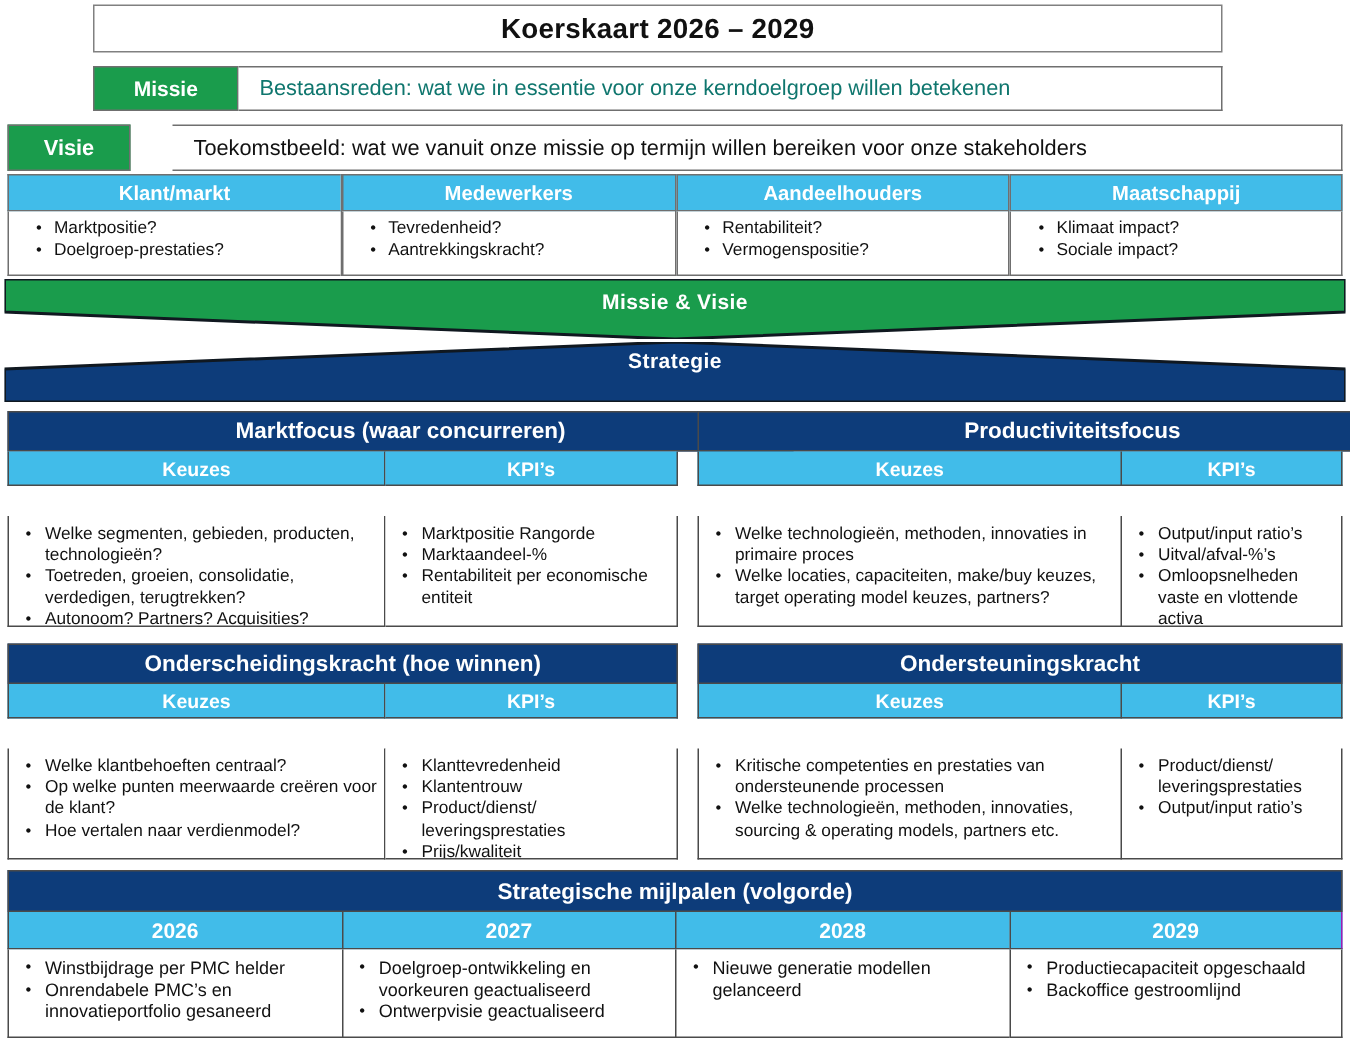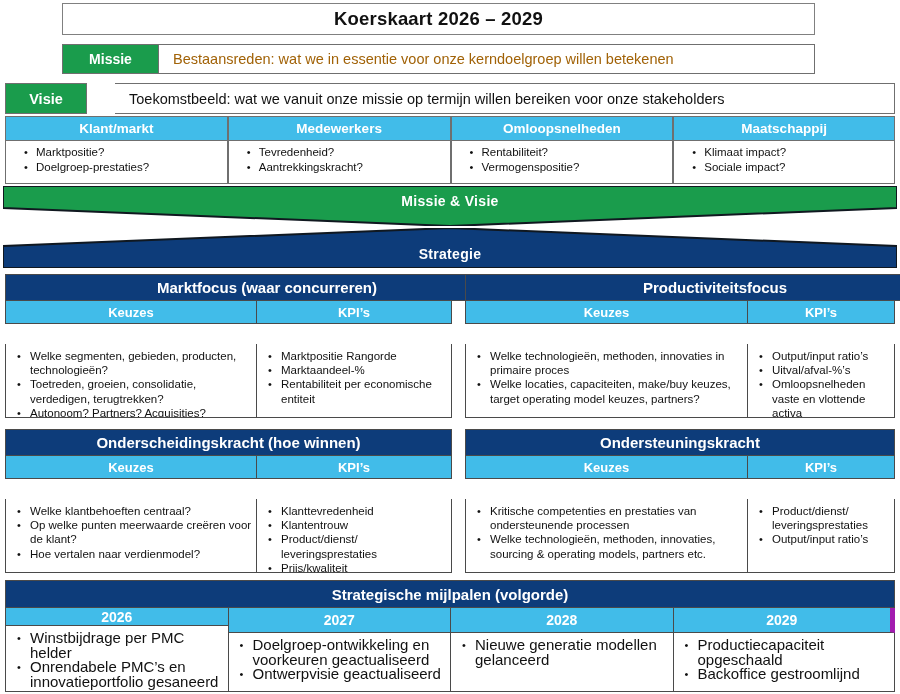--- a/index.html
+++ b/index.html
@@ -43,21 +43,21 @@
     display: flex; align-items: center; justify-content: center;
     color: #ffffff; font-weight: bold; font-size: 14px;
   }
   #missie-value {
     flex: 1; height: 100%;
     background: #ffffff;
     border: 1px solid #6f6f6f;
     border-left: none;
     display: flex; align-items: center;
     padding-left: 14px;
-    font-size: 14.5px; color: #a16207;
+    font-size: 14.5px; color: #0f766e;
   }
 
   
   #visie-row {
     left: 5px; top: 84px; width: 890px; height: 29px;
     display: flex;
     gap: 28px;
   }
   #visie-label {
     width: 80px; height: 100%;
@@ -123,21 +123,21 @@
   }
   .chevron-svg { display: block; width: 100%; height: 100%; }
   .chevron-label {
     position: absolute; left: 0; right: 0;
     text-align: center;
     color: #ffffff; font-weight: bold; font-size: 14px;
     letter-spacing: .3px;
     pointer-events: none;
   }
   #missie-visie-chevron .chevron-label { top: 7px; }
-  #strategie-chevron .chevron-label { top: 18px; }
+  #strategie-chevron .chevron-label { top: 4px; }
 
   
   .quad { height: 142px; }
   #quad-marktfocus        { left: 5px;   top: 274px; width: 524px; }
   #quad-productiviteit    { left: 465px; top: 274px; width: 500px; }
   #quad-onderscheiding    { left: 5px;   top: 429px; width: 447px; }
   #quad-ondersteuning     { left: 465px; top: 429px; width: 430px; }
 
   .quad-title {
     height: 25px;
@@ -188,32 +188,32 @@
   #milestones-cols { display: flex; height: 84px; }
   .ms-col { flex: 1 1 0; display: flex; flex-direction: column; height: 100%; }
   .ms-head {
     height: 24px;
     background: #41bce9;
     border: 1px solid #4a4a4a;
     border-top: none; border-right: none;
     display: flex; align-items: center; justify-content: center;
     color: #ffffff; font-weight: bold; font-size: 14px;
   }
-  .ms-col:last-child .ms-head { border-right: 5px solid #a21caf; }
+  .ms-col:last-child .ms-head { border-right: 1px solid #a21caf; }
   .ms-body {
     flex: 1;
     background: #ffffff;
     border: 1px solid #4a4a4a;
     border-top: none; border-right: none;
     padding: 5px 4px 2px 6px;
   }
   .ms-col:last-child .ms-body { border-right: 1px solid #4a4a4a; }
   .ms-body ul { margin: 0; padding-left: 18px; list-style: none; }
   .ms-body li {
-    font-size: 15px; line-height: 14.5px; color: #111111;
+    font-size: 12px; line-height: 14.5px; color: #111111;
     position: relative;
   }
   .ms-body li:before {
     content: "\2022"; position: absolute; left: -13px; top: 0;
     font-size: 11px; color: #111111;
   }
 </style>
 </head>
 <body>
 
@@ -244,21 +244,21 @@
   <div class="stk-col">
     <div class="stk-head">Medewerkers</div>
     <div class="stk-body">
       <ul>
         <li>Tevredenheid?</li>
         <li>Aantrekkingskracht?</li>
       </ul>
     </div>
   </div>
   <div class="stk-col">
-    <div class="stk-head">Omloopsnelheden</div>
+    <div class="stk-head">Aandeelhouders</div>
     <div class="stk-body">
       <ul>
         <li>Rentabiliteit?</li>
         <li>Vermogenspositie?</li>
       </ul>
     </div>
   </div>
   <div class="stk-col">
     <div class="stk-head">Maatschappij</div>
     <div class="stk-body">

